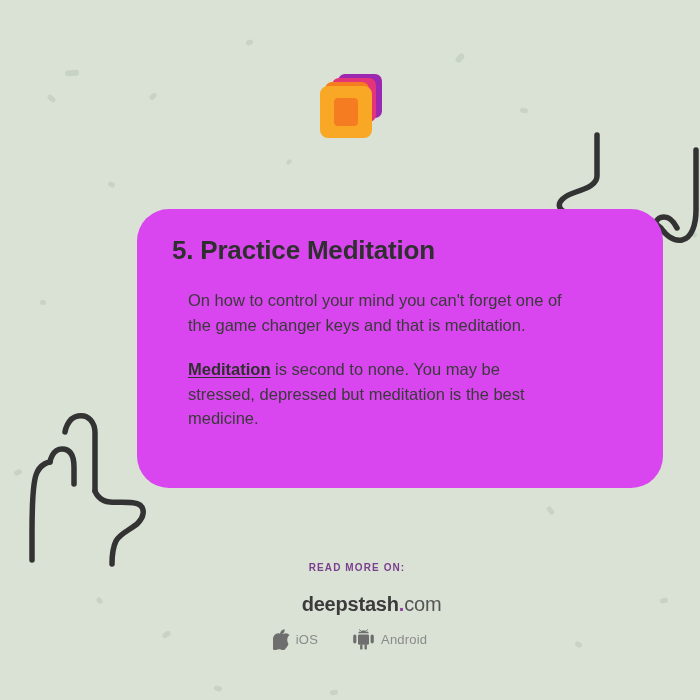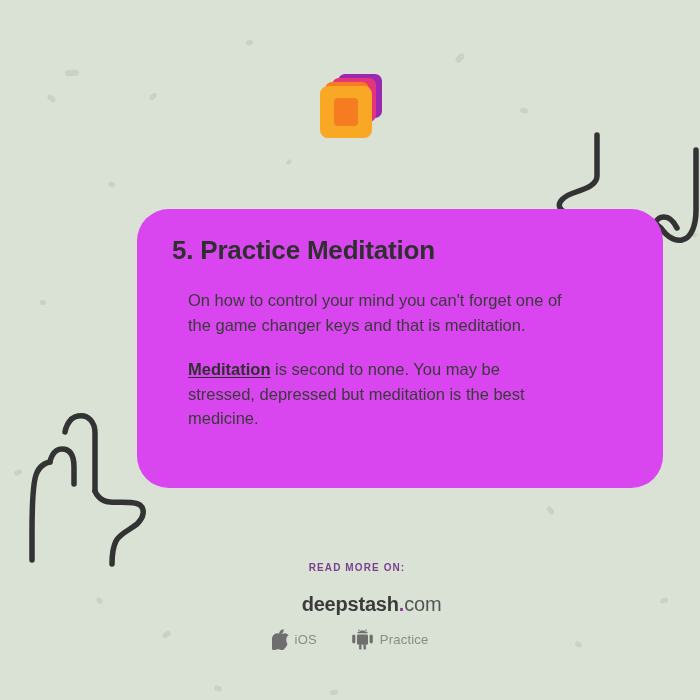--- a/index.html
+++ b/index.html
@@ -215,17 +215,17 @@
         <circle cx="8.6" cy="2.2" r="0.8" fill="#d9e2d5"></circle>
         <circle cx="14.4" cy="2.2" r="0.8" fill="#d9e2d5"></circle>
         <path d="M7.6 0.6 L8.9 2.3" stroke="#6e6e6e" stroke-width="0.9" stroke-linecap="round"></path>
         <path d="M15.4 0.6 L14.1 2.3" stroke="#6e6e6e" stroke-width="0.9" stroke-linecap="round"></path>
         <rect x="6" y="5.4" width="11" height="10.4" rx="1.4" fill="#6e6e6e"></rect>
         <rect x="1.2" y="5.4" width="3.2" height="9" rx="1.6" fill="#6e6e6e"></rect>
         <rect x="18.6" y="5.4" width="3.2" height="9" rx="1.6" fill="#6e6e6e"></rect>
         <rect x="8.1" y="15.4" width="2.4" height="5.2" rx="1.2" fill="#6e6e6e"></rect>
         <rect x="12.5" y="15.4" width="2.4" height="5.2" rx="1.2" fill="#6e6e6e"></rect>
       </svg>
-      <span class="store-label">Practice</span>
+      <span class="store-label">Android</span>
     </div>
   </div>
 
 </div>
 
 </body></html>

